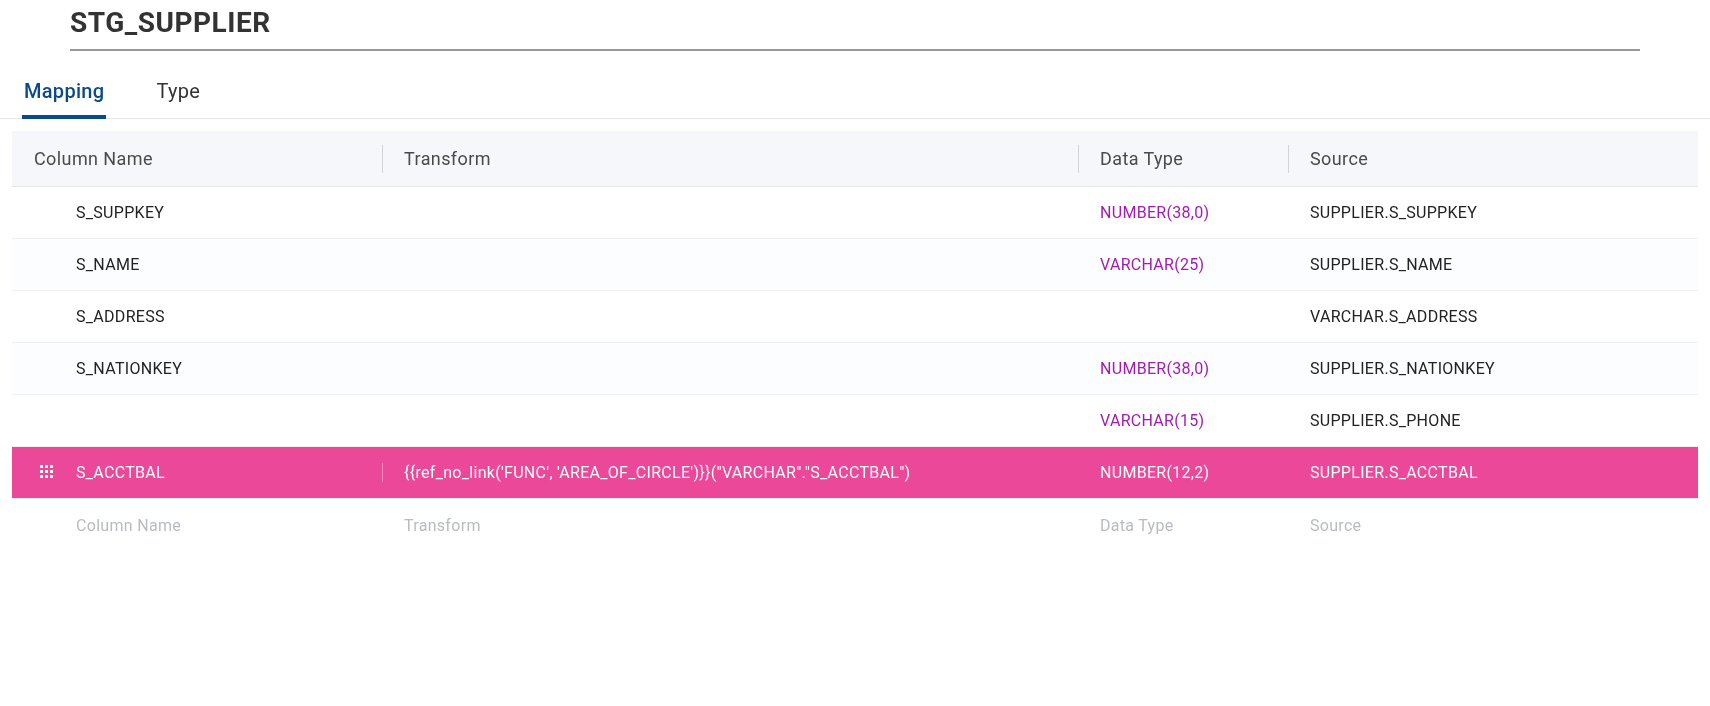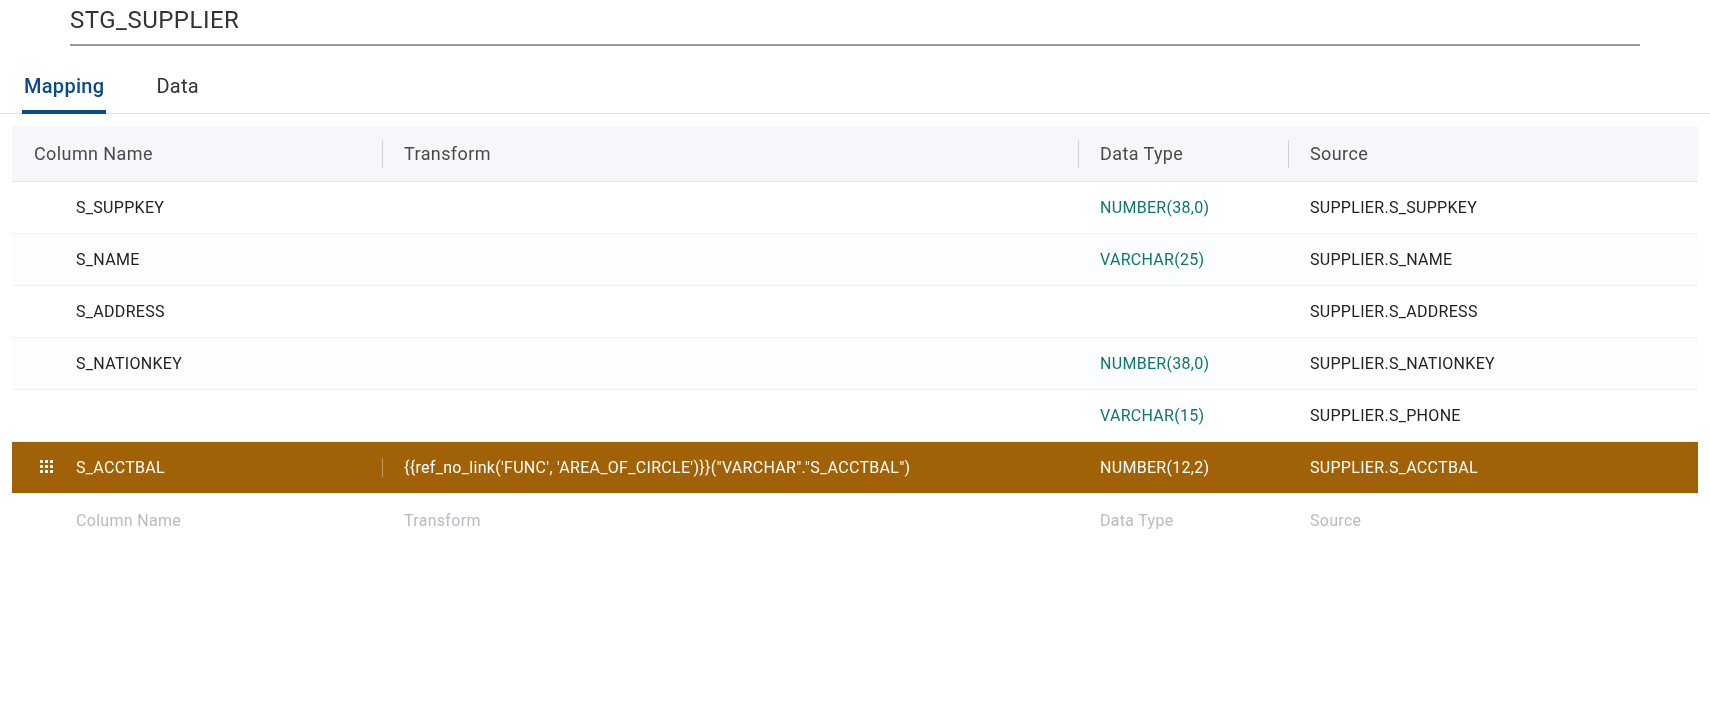--- a/index.html
+++ b/index.html
@@ -5,22 +5,22 @@
   * { box-sizing: border-box; margin: 0; padding: 0; }
   body {
     font-family: -apple-system, BlinkMacSystemFont, "Segoe UI", Roboto, "Helvetica Neue", Arial, sans-serif;
     background: #fff;
     color: #333;
     width: 1710px;
   }
   .container { padding: 0; }
   .title-area { padding: 6px 70px 0 70px; }
   .title {
-    font-size: 24px;
-    font-weight: 400;
+    font-size: 28px;
+    font-weight: 700;
     letter-spacing: 0.5px;
     color: #333;
     padding-bottom: 8px;
   }
   .title-underline {
     border-bottom: 2px solid #999;
     margin-top: 2px;
   }
   .tabs {
     display: flex;
@@ -68,34 +68,34 @@
     background: #d0d4d9;
   }
   .row {
     display: flex;
     height: 52px;
     align-items: center;
     border-bottom: 1px solid #f0f0f0;
     position: relative;
   }
   .row.alt { background: #fcfdfe; }
-  .row.selected { background: #a16207; color: #fff; }
+  .row.selected { background: #ec4899; color: #fff; }
   .row.selected .cell.datatype { color: #fff; }
   .cell {
     font-size: 16px;
     padding: 0 22px;
     letter-spacing: 0.3px;
     white-space: nowrap;
     overflow: hidden;
     text-overflow: ellipsis;
     position: relative;
   }
   .cell.name { padding-left: 64px; color: #222; }
   .row.selected .cell.name { color: #fff; }
-  .cell.datatype { color: #0f766e; }
+  .cell.datatype { color: #a21caf; }
   .cell.source { color: #222; }
   .row.selected .cell.source { color: #fff; }
   .row .vsep-row {
     position: absolute;
     left: 0; top: 50%;
     transform: translateY(-50%);
     width: 1px; height: 32px;
     background: #e2e5e9;
   }
   .row.selected .vsep-row { background: rgba(255,255,255,0.35); }
@@ -128,21 +128,21 @@
 <body>
 
 <div class="container">
   <div class="title-area">
     <div class="title">STG_SUPPLIER</div>
     <div class="title-underline"></div>
   </div>
 
   <div class="tabs">
     <div class="tab active">Mapping</div>
-    <div class="tab">Data</div>
+    <div class="tab">Type</div>
   </div>
 
   <div class="table-wrap">
     <div class="thead">
       <div class="th col-name">Column Name</div>
       <div class="th col-transform"><span class="vsep"></span><span>Transform</span></div>
       <div class="th col-datatype"><span class="vsep"></span><span>Data Type</span></div>
       <div class="th col-source"><span class="vsep"></span><span>Source</span></div>
     </div>
 
@@ -155,21 +155,21 @@
         </div>
         <div class="row alt">
           <div class="cell name col-name">S_NAME</div>
           <div class="cell col-transform"><span class="vsep-row"></span><span></span></div>
           <div class="cell datatype col-datatype"><span>VARCHAR(25)</span></div>
           <div class="cell source col-source"><span>SUPPLIER.S_NAME</span></div>
         </div>
         <div class="row">
           <div class="cell name col-name">S_ADDRESS</div>
           <div class="cell col-transform"><span class="vsep-row"></span><span></span></div>
-          <div class="cell source col-source"><span>SUPPLIER.S_ADDRESS</span></div>
+          <div class="cell source col-source"><span>VARCHAR.S_ADDRESS</span></div>
         </div>
         <div class="row alt">
           <div class="cell name col-name">S_NATIONKEY</div>
           <div class="cell col-transform"><span class="vsep-row"></span><span></span></div>
           <div class="cell datatype col-datatype"><span>NUMBER(38,0)</span></div>
           <div class="cell source col-source"><span>SUPPLIER.S_NATIONKEY</span></div>
         </div>
         <div class="row">
           <div class="cell col-transform"><span class="vsep-row"></span><span></span></div>
           <div class="cell datatype col-datatype"><span>VARCHAR(15)</span></div>

